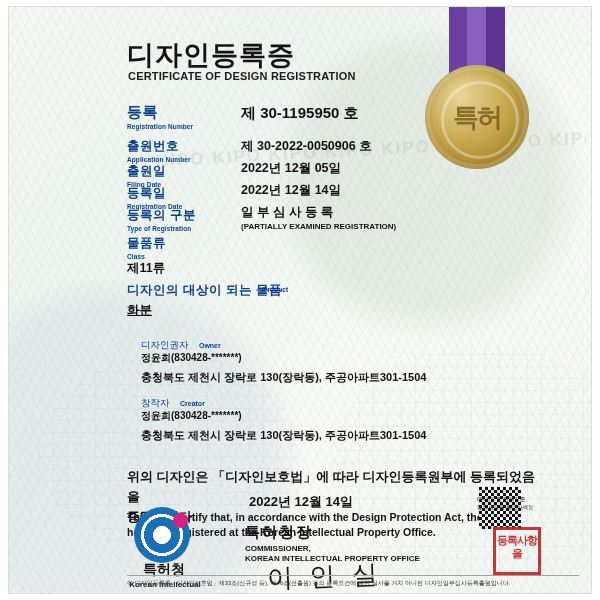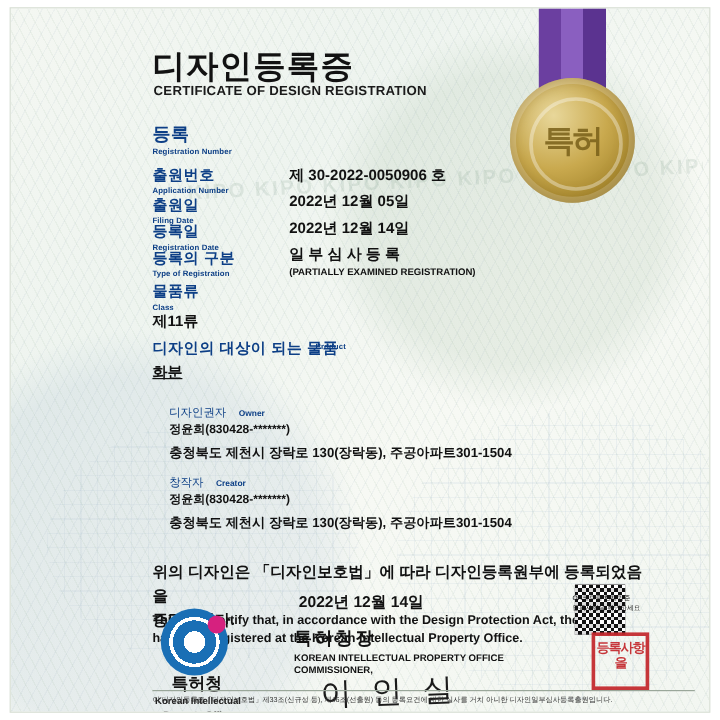--- a/index.html
+++ b/index.html
@@ -342,20 +342,21 @@
 
     <div class="content">
 
       <div class="title-ko">디자인등록증</div>
       <div class="title-en">CERTIFICATE OF DESIGN REGISTRATION</div>
 
       <div class="field" style="left:118px; top:96px;">
         <div class="f-label-ko reg-ko">등록</div>
         <div class="f-label-en">Registration Number</div>
       </div>
+      <div class="f-value" style="left:232px; top:97px; font-size:15px;">제 30-1195950 호</div>
 
       <div class="field" style="left:118px; top:131px;">
         <div class="f-label-ko">출원번호</div>
         <div class="f-label-en">Application Number</div>
       </div>
       <div class="f-value" style="left:232px; top:131px;">제 30-2022-0050906 호</div>
 
       <div class="field" style="left:118px; top:156px;">
         <div class="f-label-ko">출원일</div>
         <div class="f-label-en">Filing Date</div>
@@ -417,22 +418,22 @@
         <div class="kipo-dot"></div>
       </div>
       <div class="kipo-ko" style="top:554px;">특허청</div>
       <div class="kipo-en" style="top:572px;">
         <div>Korean Intellectual</div>
         <div>Property Office</div>
       </div>
 
       <div class="commissioner-ko" style="top:516px;">특허청장</div>
       <div class="commissioner-en" style="top:537px;">
+        <div>COMMISSIONER,</div>
         <div>KOREAN INTELLECTUAL PROPERTY OFFICE</div>
-        <div>COMMISSIONER,</div>
       </div>
       <div class="signature" style="top:552px;">이 인 실</div>
 
       <div class="qr" style="top:480px;"></div>
       <div class="qr-caption" style="top:488px;">
         <div>QR코드로 한재기준</div>
         <div>등록사항을 확인하세요</div>
       </div>
       <div class="red-seal" style="top:520px;">등록사항을</div>
 

